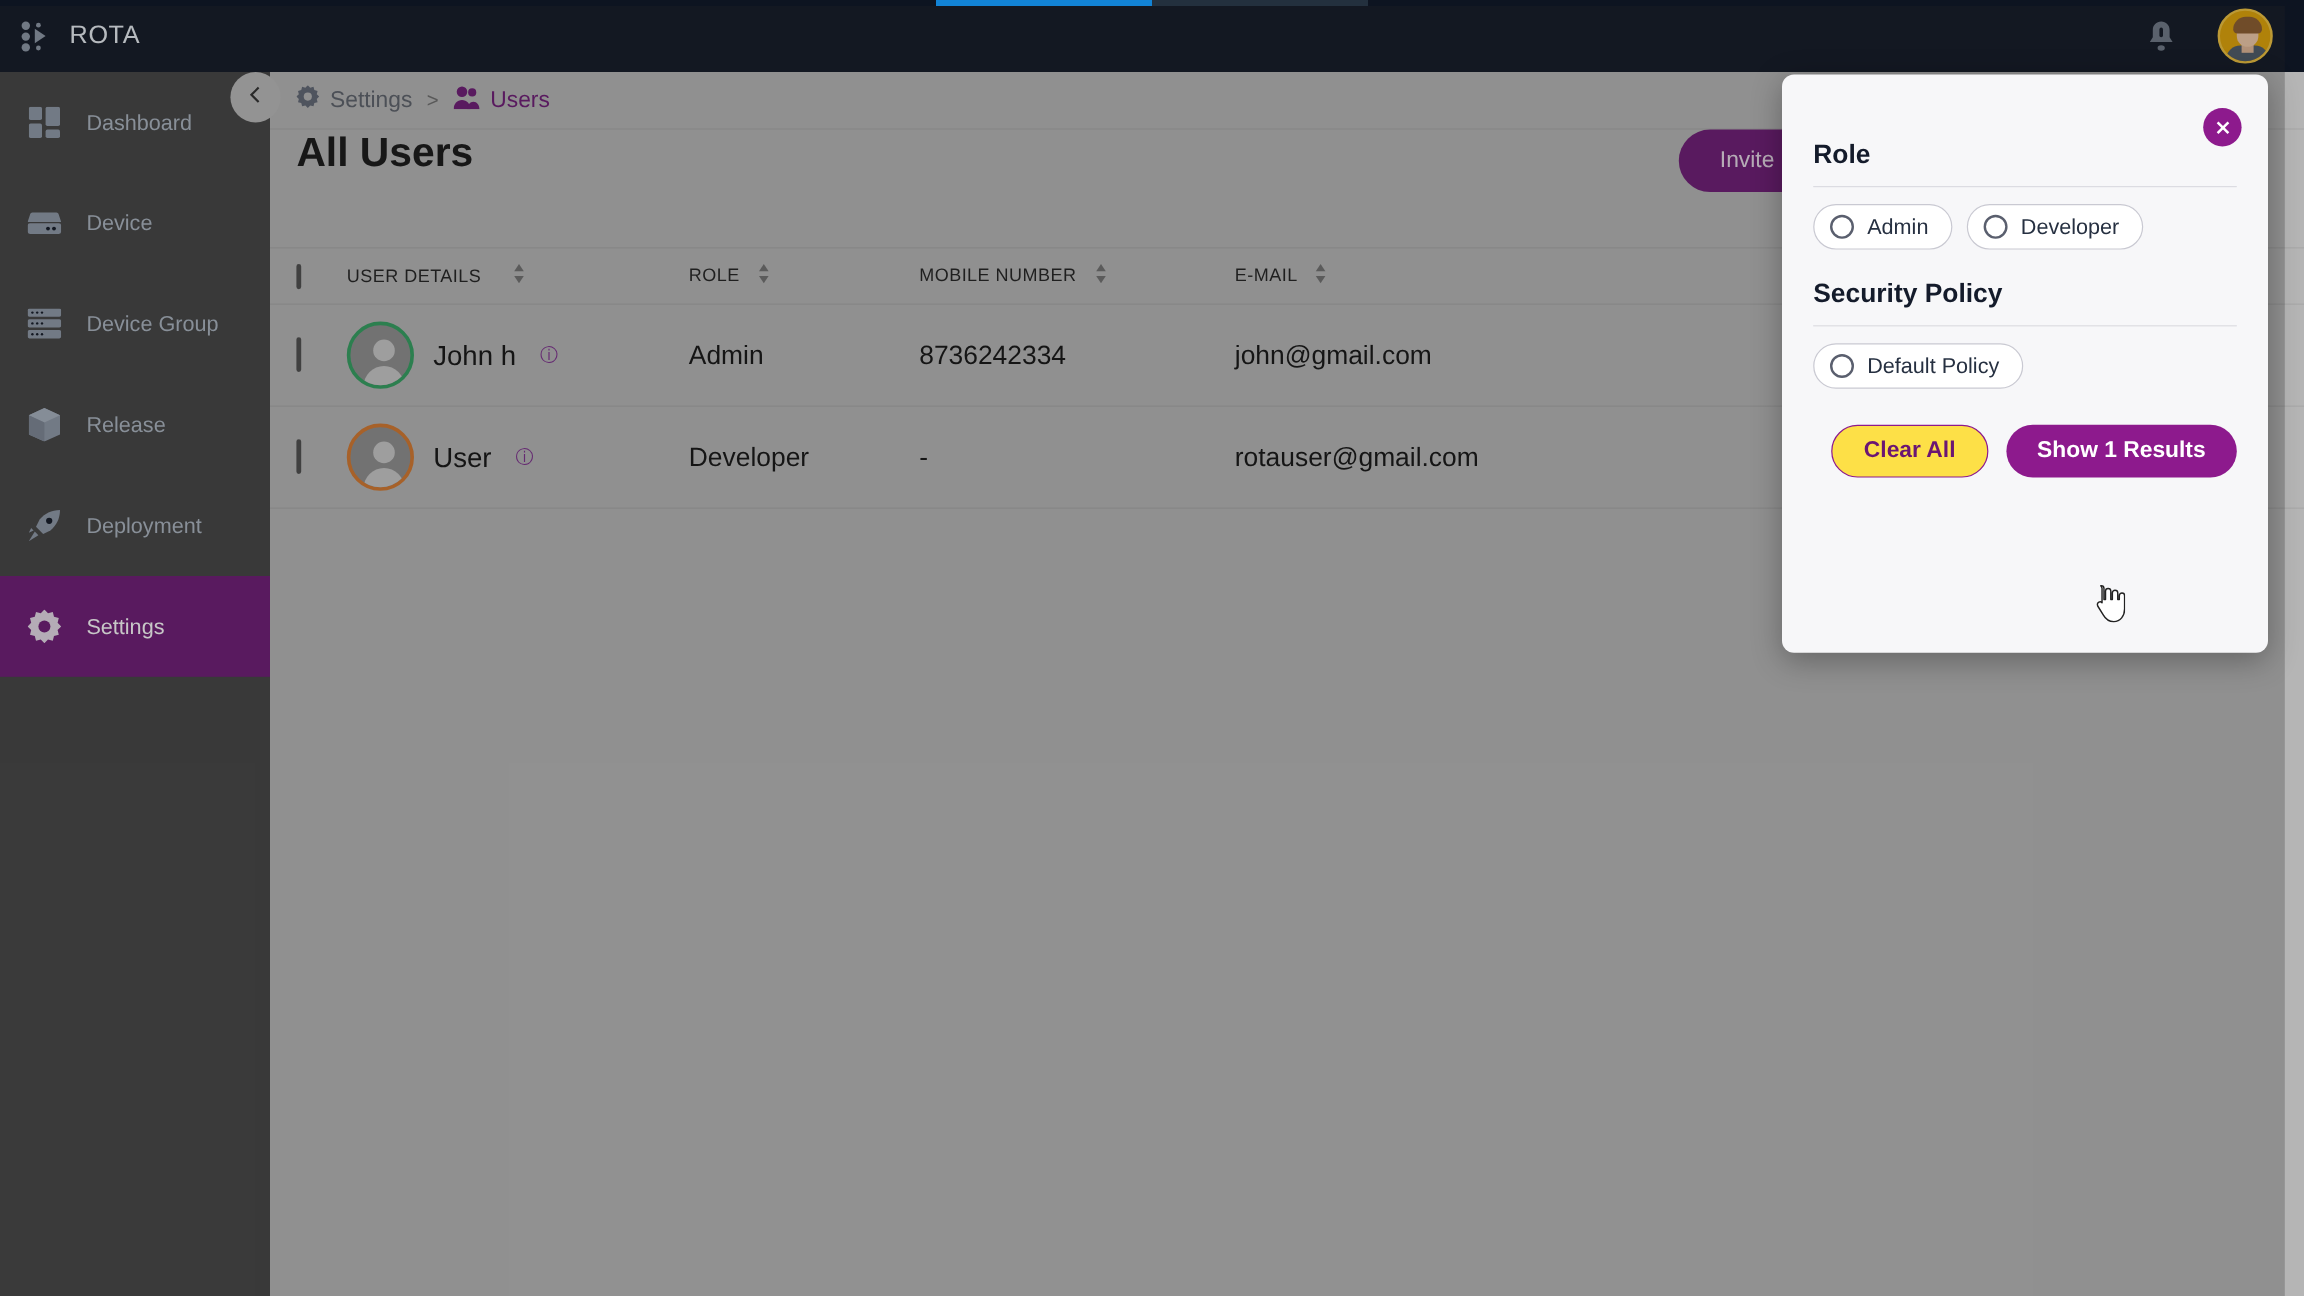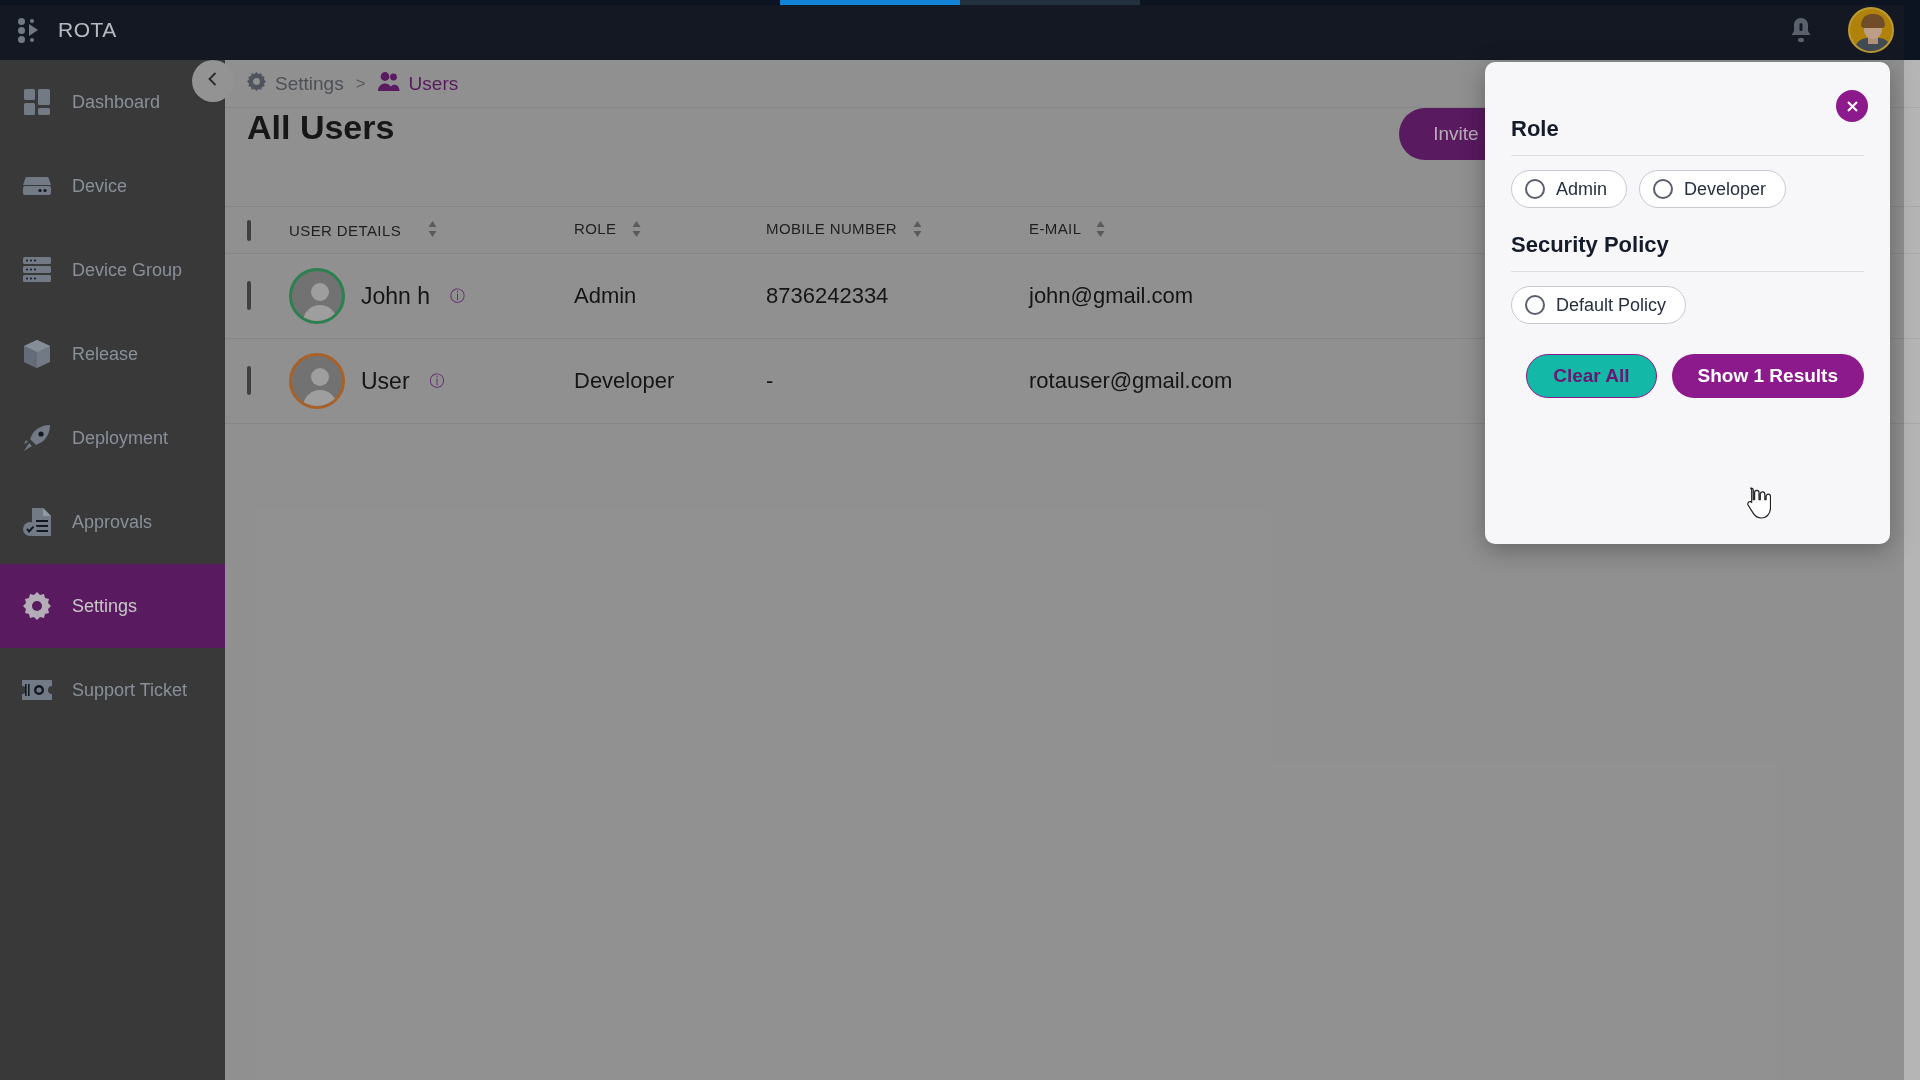--- a/index.html
+++ b/index.html
@@ -174,21 +174,21 @@
   .radio {
     width: 20px; height: 20px; border-radius: 50%; border: 2px solid #5a5f6e;
     flex: none; display: flex; align-items: center; justify-content: center;
   }
   .radio.on { background: #8d1a8d; border-color: #8d1a8d; color: #fff; font-size: 13px; }
   .fp-section { margin-top: 22px; }
   .fp-actions {
     display: flex; gap: 15px; justify-content: flex-end; margin-top: 30px;
   }
   .btn-clear {
-    height: 44px; padding: 0 26px; border-radius: 22px; background: #14b8a6;
+    height: 44px; padding: 0 26px; border-radius: 22px; background: #fde047;
     border: 1px solid #8d1a8d; color: #6b1673; font-size: 19px; font-weight: bold;
     cursor: pointer; font-family: "Liberation Sans", sans-serif;
   }
   .btn-show {
     height: 44px; padding: 0 26px; border-radius: 22px; background: #8d1a8d;
     border: none; color: #ffffff; font-size: 19px; font-weight: bold;
     cursor: pointer; font-family: "Liberation Sans", sans-serif;
   }
   .cursor-hand { position: absolute; left: 1745px; top: 486px; z-index: 70; pointer-events: none; }
 </style>
@@ -293,57 +293,31 @@
         <svg width="28" height="28" viewBox="0 0 28 28" fill="#8d97a6">
           <path d="M27 1c-7 0-13 3-17 8l-3 6 6 6 6-3c5-4 8-10 8-17z"></path>
           <circle cx="18" cy="10" r="2.6" fill="#0d1421"></circle>
           <path d="M6 19l-5 8 8-5z"></path>
           <path d="M3 16l2 2-4 2z"></path>
         </svg>
       </span>
       <span>Deployment</span>
     </div>
 
-    <div class="nav-item">
-      <span class="nav-icon">
-        <svg width="28" height="28" viewBox="0 0 28 28" fill="#8d97a6">
-          <path d="M9 0h11l8 8v20H9z"></path>
-          <path d="M20 0l8 8h-8z" fill="#b8c1cd"></path>
-          <rect x="13" y="12" width="12" height="2" fill="#0d1421"></rect>
-          <rect x="13" y="17" width="12" height="2" fill="#0d1421"></rect>
-          <rect x="13" y="22" width="12" height="2" fill="#0d1421"></rect>
-          <circle cx="7" cy="21" r="7"></circle>
-          <path d="M4 21l2.2 2.4L10.4 18.6" stroke="#0d1421" stroke-width="2" fill="none"></path>
-        </svg>
-      </span>
-      <span>Approvals</span>
-    </div>
 
     <div class="nav-item active">
       <span class="nav-icon">
         <svg width="28" height="28" viewBox="0 0 28 28" fill="#e6dbe8">
           <path d="M14 0l3 3 4-1 1 4 4 1-1 4 3 3-3 3 1 4-4 1-1 4-4-1-3 3-3-3-4 1-1-4-4-1 1-4-3-3 3-3-1-4 4-1 1-4 4 1z"></path>
           <circle cx="14" cy="14" r="5" fill="#6b1673"></circle>
         </svg>
       </span>
       <span>Settings</span>
     </div>
 
-    <div class="nav-item">
-      <span class="nav-icon">
-        <svg width="30" height="20" viewBox="0 0 30 20" fill="#8d97a6">
-          <path d="M0 0h30v6a4 4 0 000 8v6H0v-6a4 4 0 000-8z"></path>
-          <rect x="3" y="4" width="1.6" height="12" fill="#0d1421"></rect>
-          <rect x="6" y="4" width="1.6" height="12" fill="#0d1421"></rect>
-          <circle cx="17" cy="10" r="5" fill="#0d1421"></circle>
-          <circle cx="17" cy="10" r="2.6" fill="#8d97a6"></circle>
-        </svg>
-      </span>
-      <span>Support Ticket</span>
-    </div>
   </div>
 
   <div class="collapse-btn">
     <span>
       <svg width="18" height="18" viewBox="0 0 18 18" fill="none" stroke="#2a2a2a" stroke-width="1.8">
         <path d="M11.5 3L5.5 9l6 6"></path>
       </svg>
     </span>
   </div>
 

